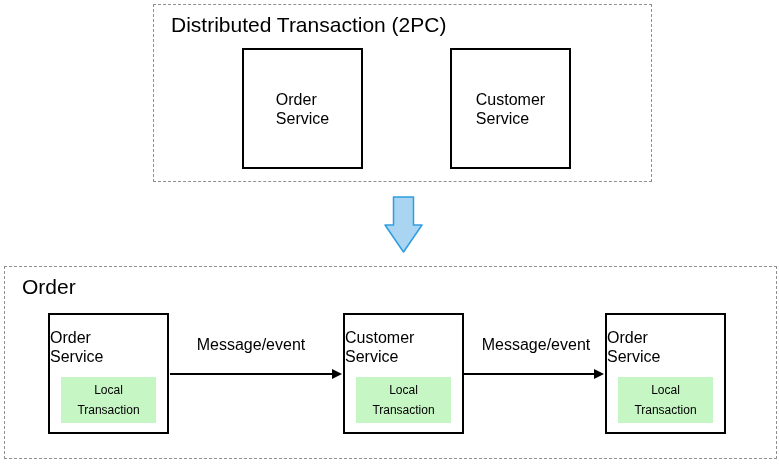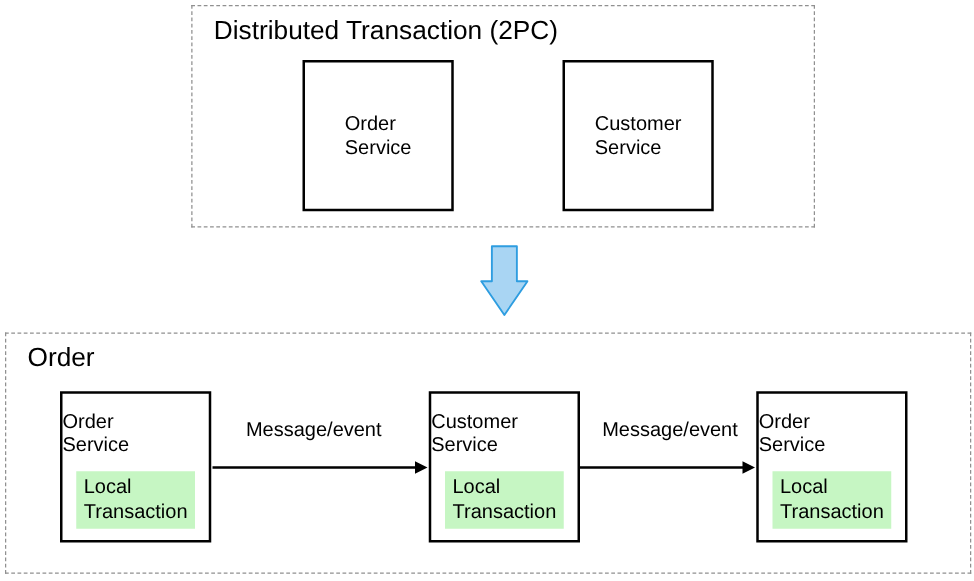--- a/index.html
+++ b/index.html
@@ -54,23 +54,23 @@
   .box-b { left: 296px; top: 43px; }
   .saga-node-1 { left: 43px;  top: 46px; }
   .saga-node-2 { left: 338px; top: 46px; }
   .saga-node-3 { left: 600px; top: 46px; }
   .sub-box {
     position: absolute;
     left: 11px; top: 62px;
     width: 95px; height: 46px;
     background: var(--green-fill);
     display: flex; align-items: center; justify-content: center;
-    font-size: 16px;
+    font-size: 12px;
     line-height: 20px;
-    text-align: left;
+    text-align: center;
     white-space: pre-line;
   }
   .down-arrow {
     position: absolute;
     left: 384px; top: 196px;
     width: 39px; height: 57px;
   }
   .down-arrow polygon {
     fill: var(--arrow-fill);
     stroke: var(--arrow-stroke);

